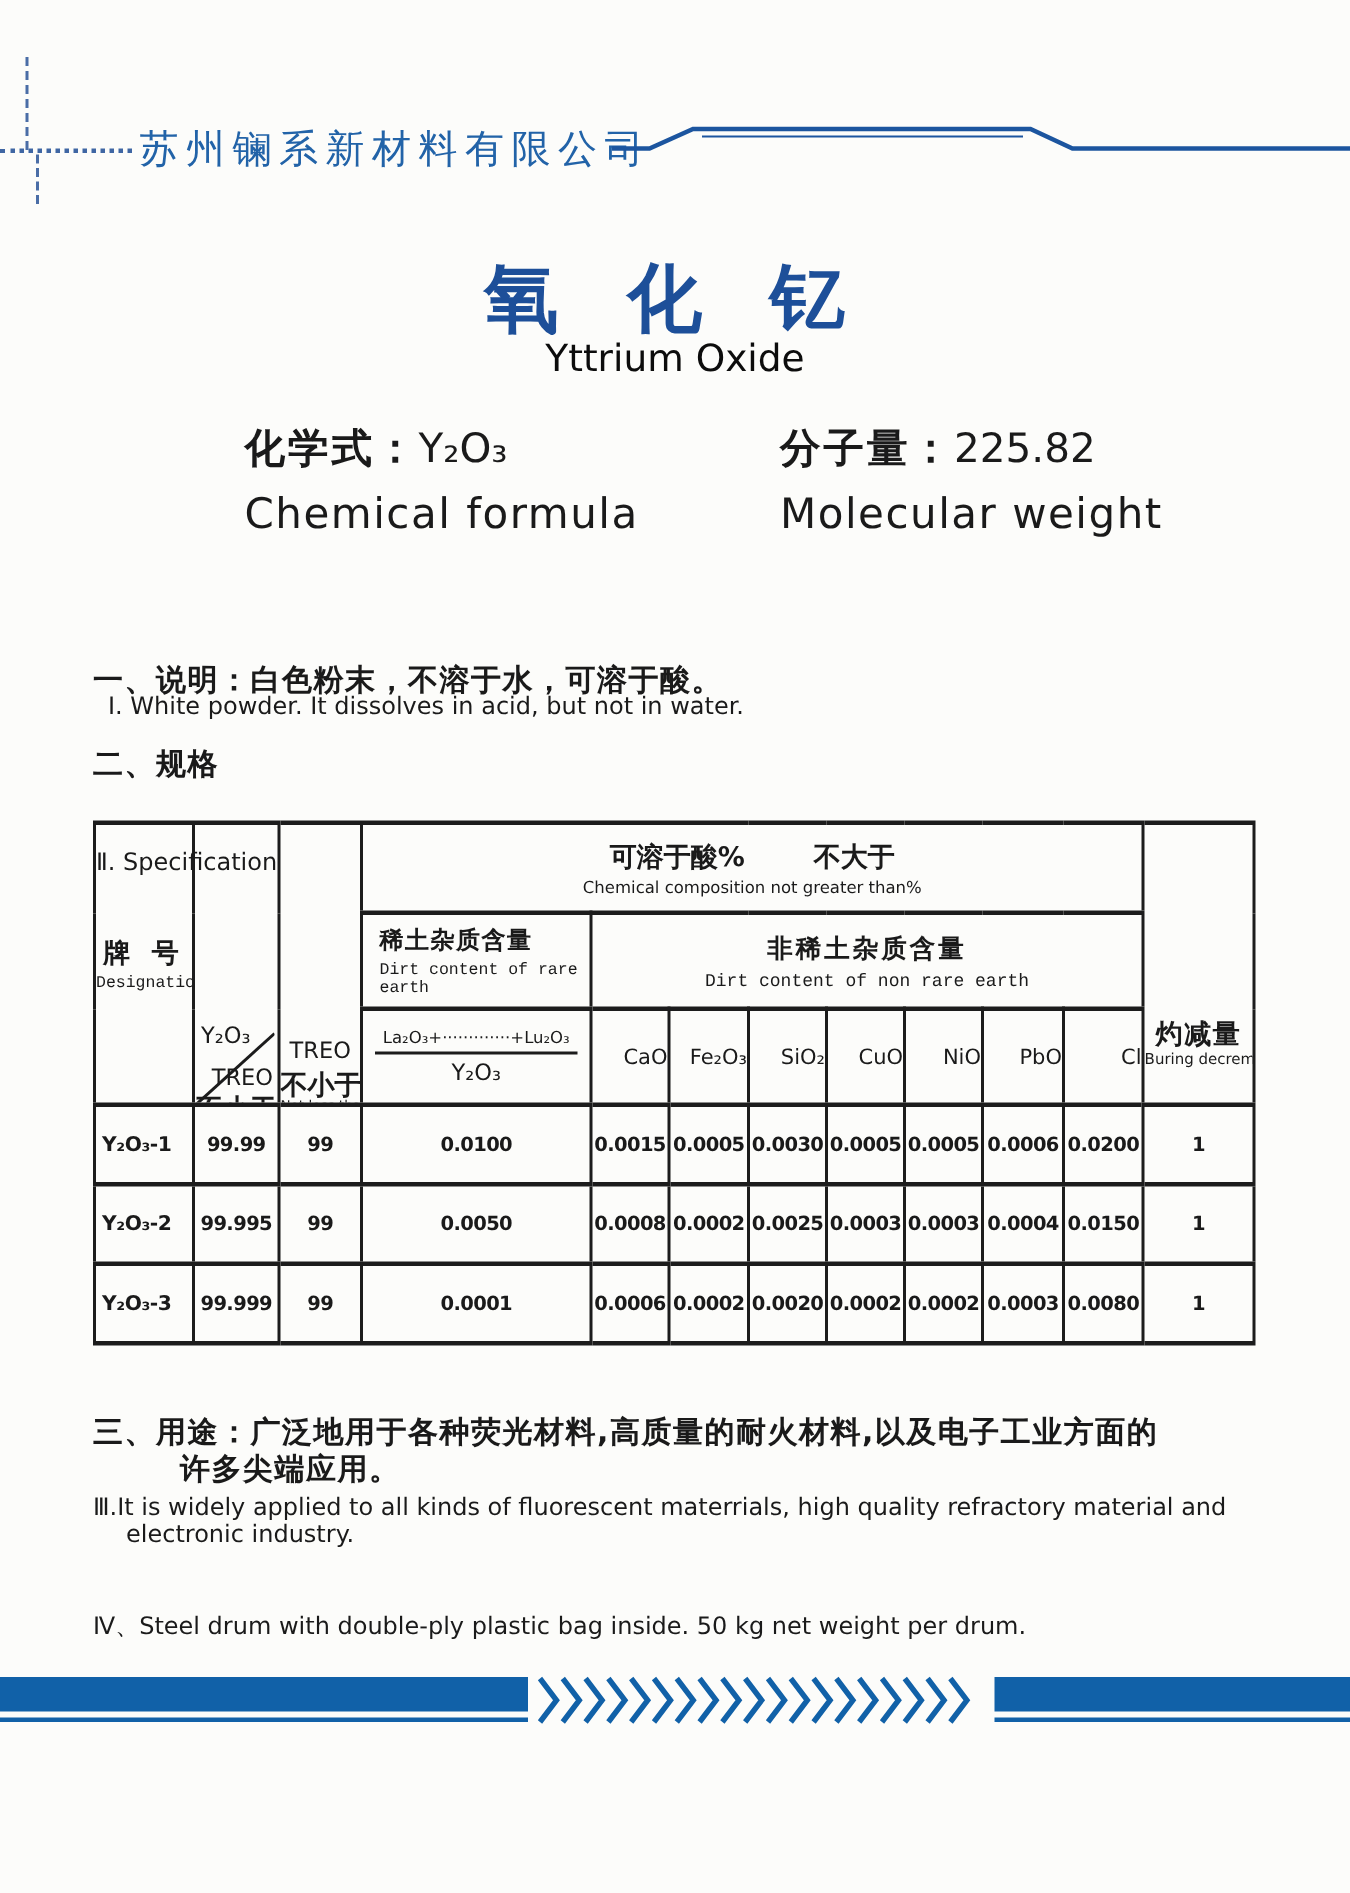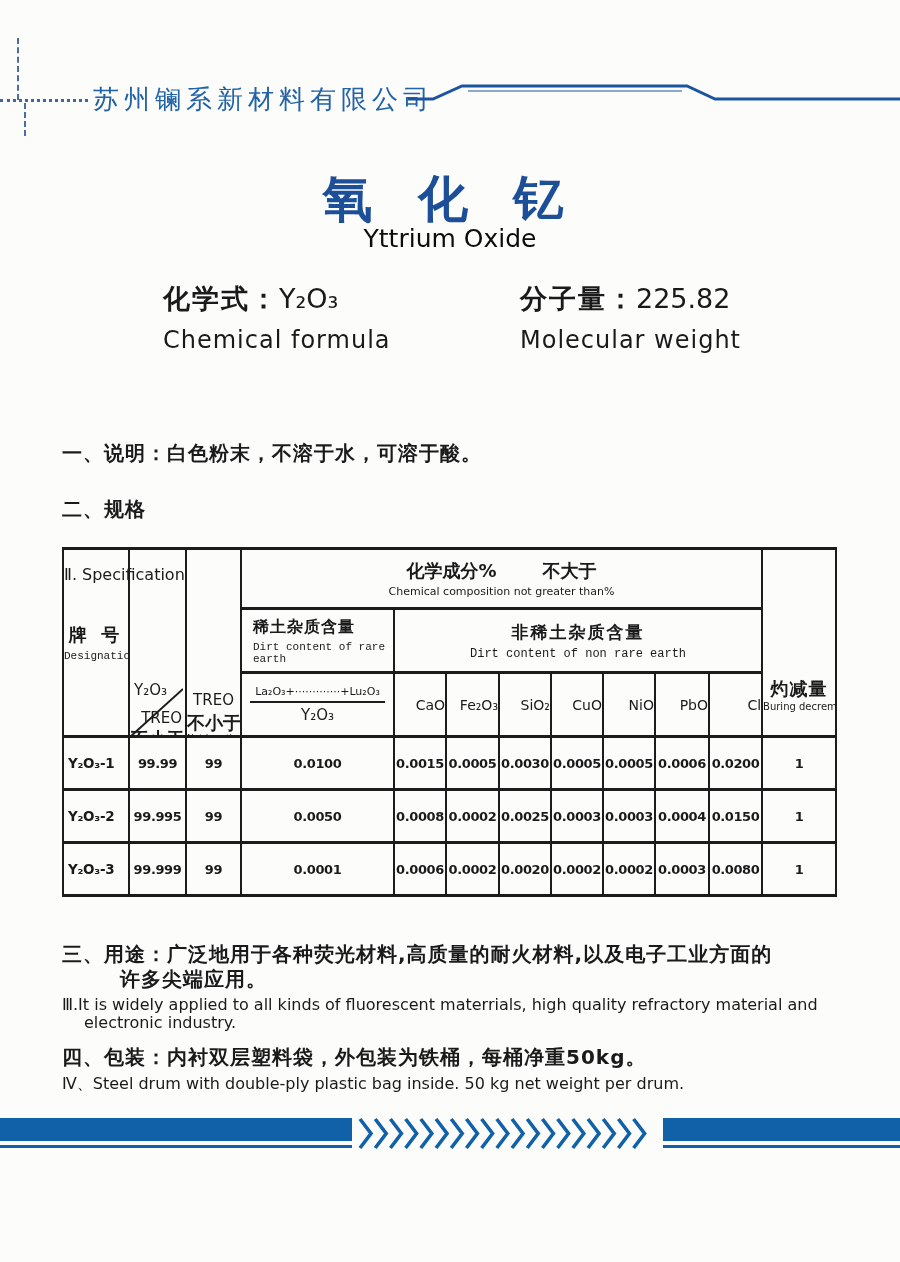--- a/index.html
+++ b/index.html
@@ -19,21 +19,21 @@
 
   
   .title-zh{left:0; top:166px; width:900px; text-align:center; font-size:50px; font-weight:bold; letter-spacing:14px; color:#1d4f99;}
   .title-en{left:0; top:224px; width:900px; text-align:center; font-size:25px; font-weight:500; color:#0c0c0c;}
 
   .formula-blk{left:163px; top:281px;}
   .mol-blk{left:520px; top:281px;}
   .f-line{font-size:27px; white-space:nowrap;}
   .f-line .zh{font-weight:bold; letter-spacing:2px;}
   .f-line .val{font-weight:500;}
-  .f-en{font-size:24px; font-weight:500; margin-top:9px; letter-spacing:1px;}
+  .f-en{font-size:28px; font-weight:500; margin-top:9px; letter-spacing:1px;}
 
   
   .zh-h{font-size:20px; font-weight:bold; letter-spacing:1px; white-space:nowrap;}
   .en-t{font-size:16px; font-weight:500; white-space:nowrap;}
   .s1zh{left:62px; top:428px;margin-top:12px;}
   .s1en{left:72px; top:461px;}
   .s2zh{left:62px; top:496px;}
   .s2en{left:64px; top:521px;margin-top:44px;}
   .s3zh1{left:62px; top:941px; font-size:20px;}
   .s3zh2{left:120px; top:966px; font-size:20px;}
@@ -118,20 +118,21 @@
     <div class="f-en">Chemical formula</div>
   </div>
   <div class="abs mol-blk">
     <div class="f-line">
       <span class="zh">分子量：</span><span class="val">225.82</span>
     </div>
     <div class="f-en">Molecular weight</div>
   </div>
 
   <div class="abs zh-h s1zh">一、说明：白色粉末，不溶于水，可溶于酸。</div>
+  <div class="abs en-t s1en">Ⅰ. White powder. It dissolves in acid, but not in water.</div>
   <div class="abs zh-h s2zh">二、规格</div>
   <div class="abs en-t s2en">Ⅱ. Specification</div>
 
   <div class="abs spec-table">
     <table>
       <colgroup>
         <col style="width:66px">
           <col style="width:57px">
           <col style="width:55px">
           <col style="width:153px">
@@ -164,21 +165,21 @@
         <td rowspan="3">
           <div class="cell-rel">
             <span class="pos c3-top">TREO</span>
             <span class="pos c3-zh">不小于</span>
             <span class="pos c3-en">Not less than</span>
 
           </div>
         </td>
         <td colspan="8">
           <div class="chem-row1">
-            <span>化学成分%</span>
+            <span>可溶于酸%</span>
             <span>不大于</span>
           </div>
           <div class="chem-row2">Chemical composition not greater than%</div>
         </td>
         <td rowspan="3">
           <div class="cell-rel">
             <span class="pos burn-zh">灼减量</span>
             <span class="pos burn-en">Buring decrement</span>
 
           </div>
@@ -252,21 +253,20 @@
         <td class="d-cell">1</td>
       </tr>
     </tbody>
       </table>
   </div>
 
   <div class="abs zh-h s3zh1">三、用途：广泛地用于各种荧光材料,高质量的耐火材料,以及电子工业方面的</div>
   <div class="abs zh-h s3zh2">许多尖端应用。</div>
   <div class="abs en-t s3en1">Ⅲ.It is widely applied to all kinds of fluorescent materrials, high quality refractory material and</div>
   <div class="abs en-t s3en2">electronic industry.</div>
-  <div class="abs zh-h s4zh">四、包装：内衬双层塑料袋，外包装为铁桶，每桶净重50kg。</div>
   <div class="abs en-t s4en">Ⅳ、Steel drum with double-ply plastic bag inside. 50 kg net weight per drum.</div>
 
   <div class="abs bar bar-l"></div>
   <div class="abs thin thin-l"></div>
   <svg id="chevrons" class="abs chev" width="292" height="36" viewBox="0 0 292 36">
       <path d="M4 3 L15 17.5 L4 32" fill="none" stroke="#1161a8" stroke-width="3.6"></path>
       <path d="M19.2 3 L30.2 17.5 L19.2 32" fill="none" stroke="#1161a8" stroke-width="3.6"></path>
       <path d="M34.4 3 L45.4 17.5 L34.4 32" fill="none" stroke="#1161a8" stroke-width="3.6"></path>
       <path d="M49.599999999999994 3 L60.599999999999994 17.5 L49.599999999999994 32" fill="none" stroke="#1161a8" stroke-width="3.6"></path>
       <path d="M64.8 3 L75.8 17.5 L64.8 32" fill="none" stroke="#1161a8" stroke-width="3.6"></path>

